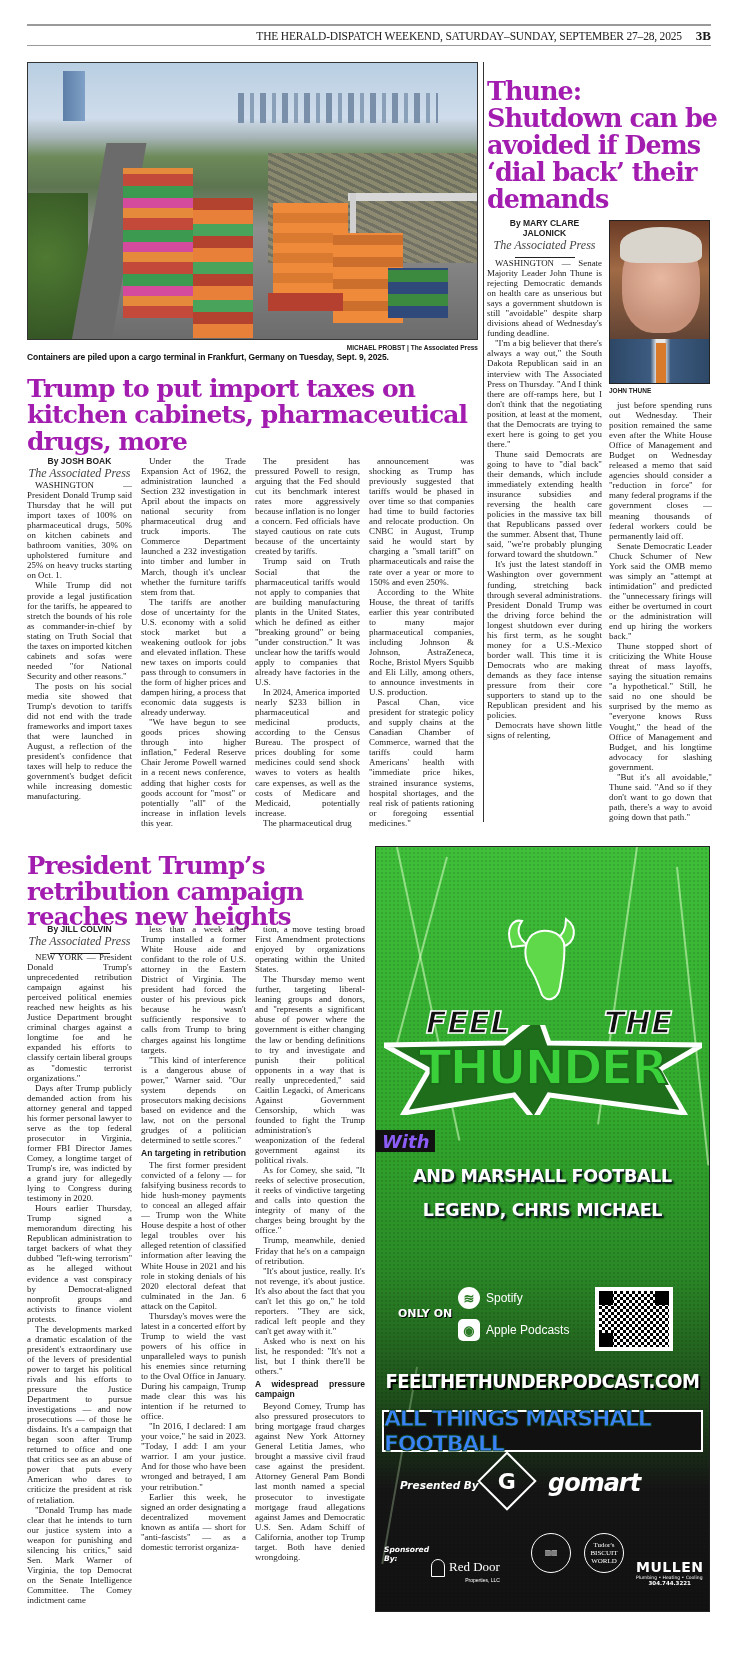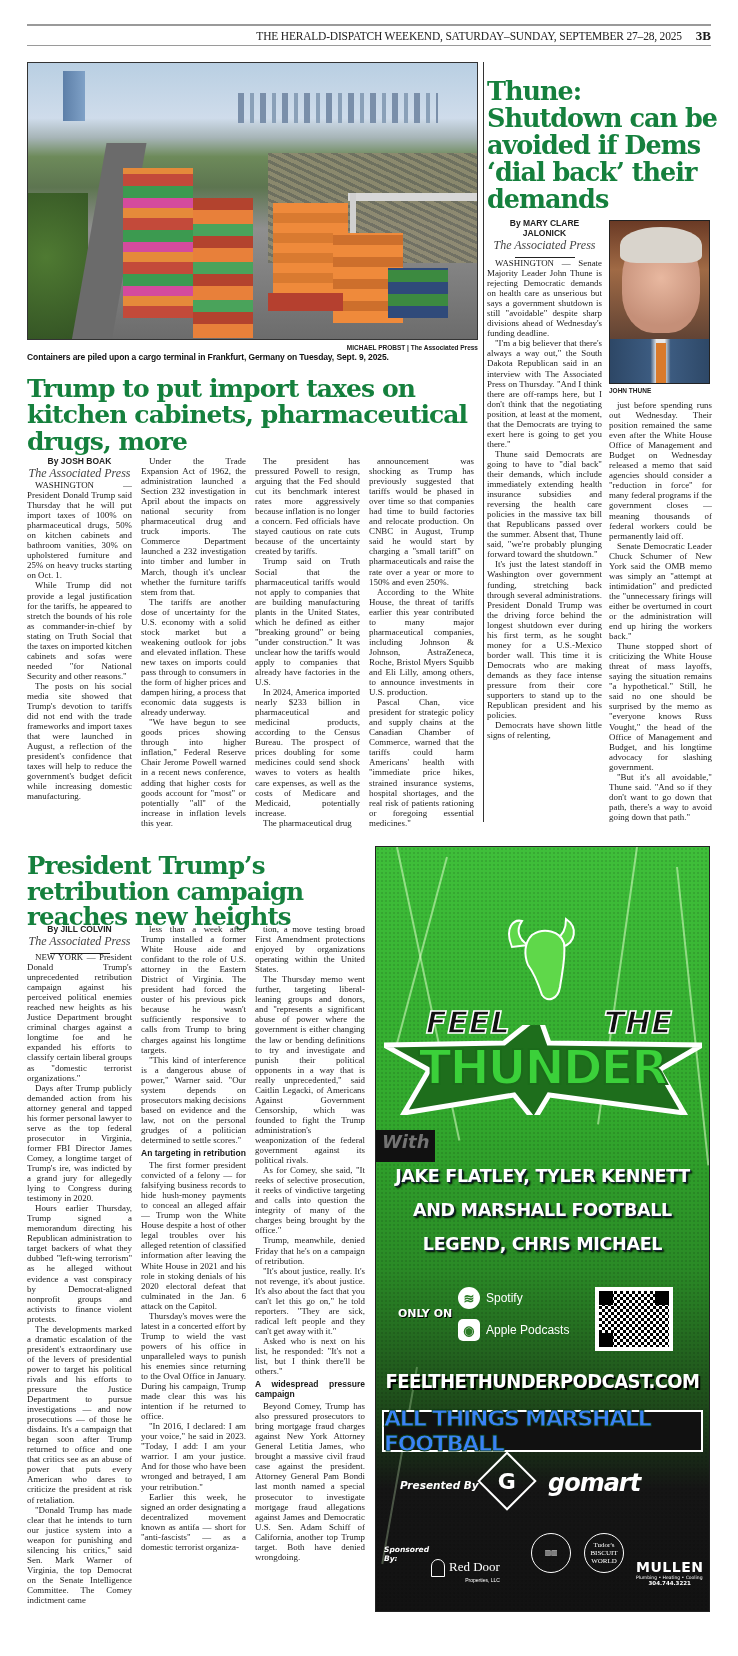--- a/index.html
+++ b/index.html
@@ -22,21 +22,21 @@
   .photo .trees-l{position:absolute;left:0;top:130px;width:60px;height:160px;background:radial-gradient(circle at 30% 40%,#4f7a32,#2f4d22);}
   .photo .stack{position:absolute;}
   .photo .rail{position:absolute;left:240px;top:90px;width:220px;height:110px;background:repeating-linear-gradient(25deg,#6e6e60 0 3px,#8f8a70 3px 7px);opacity:.9;}
   .photo .crane{position:absolute;left:320px;top:130px;width:130px;height:8px;background:#d8d8d8;}
   .photo .crane2{position:absolute;left:322px;top:130px;width:6px;height:45px;background:#d0d0d0;}
 
   .photo-credit{position:absolute;left:300px;top:344px;width:178px;text-align:right;font-family:"Liberation Sans",sans-serif;font-size:6.5px;font-weight:bold;color:#222;}
   .photo-caption{position:absolute;left:27px;top:352px;font-family:"Liberation Sans",sans-serif;font-size:8.5px;font-weight:bold;color:#111;letter-spacing:-0.1px;}
 
   
-  .hl{position:absolute;font-family:"DejaVu Serif",serif;font-weight:bold;color:#15803d;line-height:1.05;}
+  .hl{position:absolute;font-family:"DejaVu Serif",serif;font-weight:bold;color:#a21caf;line-height:1.05;}
   .hl-tariff{left:27px;top:376px;width:450px;font-size:25px;letter-spacing:-0.9px;}
   .hl-thune{left:487px;top:78px;width:230px;font-size:25.5px;letter-spacing:-1px;line-height:1.06;}
   .hl-retrib{left:27px;top:853px;width:340px;font-size:24.5px;letter-spacing:-0.9px;}
 
   
   .byline{position:absolute;text-align:center;}
   .byline .by{font-family:"Liberation Sans",sans-serif;font-weight:bold;font-size:8.5px;color:#222;}
   .byline .agency{font-family:"Liberation Serif",serif;font-style:italic;font-size:12px;color:#444;}
   .byline .rule{width:60px;margin:4px auto 0;border-top:1px solid #222;}
 
@@ -60,21 +60,21 @@
     background:linear-gradient(180deg,#3fbf3a 0%,#32a92d 35%,#2a8a26 55%,#1f4f1b 72%,#151515 84%,#121212 100%);}
   .ad .dots{position:absolute;inset:0;background-image:radial-gradient(rgba(0,0,0,.18) 1px,transparent 1.2px);background-size:4px 4px;opacity:.6;}
   .ad .bolt{position:absolute;border-left:2px solid rgba(220,255,200,.55);transform-origin:top;}
   .ad .logo{position:absolute;left:0;right:0;top:70px;height:180px;}
   .ad .bull{position:absolute;left:128px;top:0;width:80px;height:90px;}
   .ad .feel,.ad .the{position:absolute;top:88px;font-family:"DejaVu Sans",sans-serif;font-weight:900;font-style:italic;font-size:30px;color:#111;-webkit-text-stroke:1.5px #fff;letter-spacing:1px;}
   .ad .feel{left:50px;}
   .ad .the{left:208px;margin-left:20px;}
   .ad .star{position:absolute;left:8px;top:108px;width:318px;height:90px;}
   .ad .thunder{position:absolute;left:0;right:0;top:122px;text-align:center;font-family:"DejaVu Sans",sans-serif;font-weight:900;font-size:48px;letter-spacing:-2px;color:#3bd13a;-webkit-text-stroke:2px #1b6b1a;}
-  .ad .with{position:absolute;left:0;top:283px;background:#111;color:#737373;font-family:"DejaVu Sans",sans-serif;font-weight:bold;font-style:italic;font-size:18px;padding:1px 6px 10px 6px;}
+  .ad .with{position:absolute;left:0;top:283px;background:#111;color:#8b5cf6;font-family:"DejaVu Sans",sans-serif;font-weight:bold;font-style:italic;font-size:18px;padding:1px 6px 0 6px;}
   .ad .hosts{position:absolute;left:0;right:0;top:312px;text-align:center;font-family:"DejaVu Sans",sans-serif;font-weight:900;color:#fff;font-size:17.5px;line-height:34px;letter-spacing:-0.3px;text-shadow:1px 1px 0 #123,2px 2px 2px #000;}
   .ad .only{position:absolute;left:22px;top:460px;font-family:"DejaVu Sans",sans-serif;font-weight:bold;font-size:11px;color:#fff;text-shadow:1px 1px 0 #000;}
   .ad .plat{position:absolute;left:82px;display:flex;align-items:center;gap:6px;color:#fff;font-family:"Liberation Sans",sans-serif;font-size:12px;}
   .ad .plat .ico{width:22px;height:22px;border-radius:50%;background:#fff;display:flex;align-items:center;justify-content:center;color:#2a7a25;font-size:13px;font-weight:bold;}
   .ad .plat .ico.sq{border-radius:5px;}
   .ad .qr{position:absolute;left:219px;top:440px;width:78px;height:64px;background:#fff;padding:4px;}
   .ad .qr .g{width:100%;height:100%;background:
      linear-gradient(#000,#000) 0 0/14px 14px no-repeat,
      linear-gradient(#000,#000) 100% 0/14px 14px no-repeat,
      linear-gradient(#000,#000) 0 100%/14px 14px no-repeat,
@@ -233,21 +233,20 @@
     <div class="feel">FEEL</div>
     <div class="the">THE</div>
     <svg class="star" viewBox="0 0 318 90">
       <path d="M0 20 L120 18 L155 -10 L165 18 L318 20 L275 45 L300 88 L165 70 L150 95 L130 70 L20 88 L45 45 Z" fill="#1e6e1c" stroke="#fff" stroke-width="5"></path>
     </svg>
     <div class="thunder">THUNDER</div>
   </div>
 
   <div class="with">With</div>
   <div class="hosts">
-    <div>JAKE FLATLEY, TYLER KENNETT</div>
     <div>AND MARSHALL FOOTBALL</div>
     <div>LEGEND, CHRIS MICHAEL</div>
   </div>
 
   <div class="only">ONLY ON</div>
   <div class="plat" style="top:440px;">
     <span class="ico">≋</span>
     <span>Spotify</span>
   </div>
   <div class="plat" style="top:472px;">

